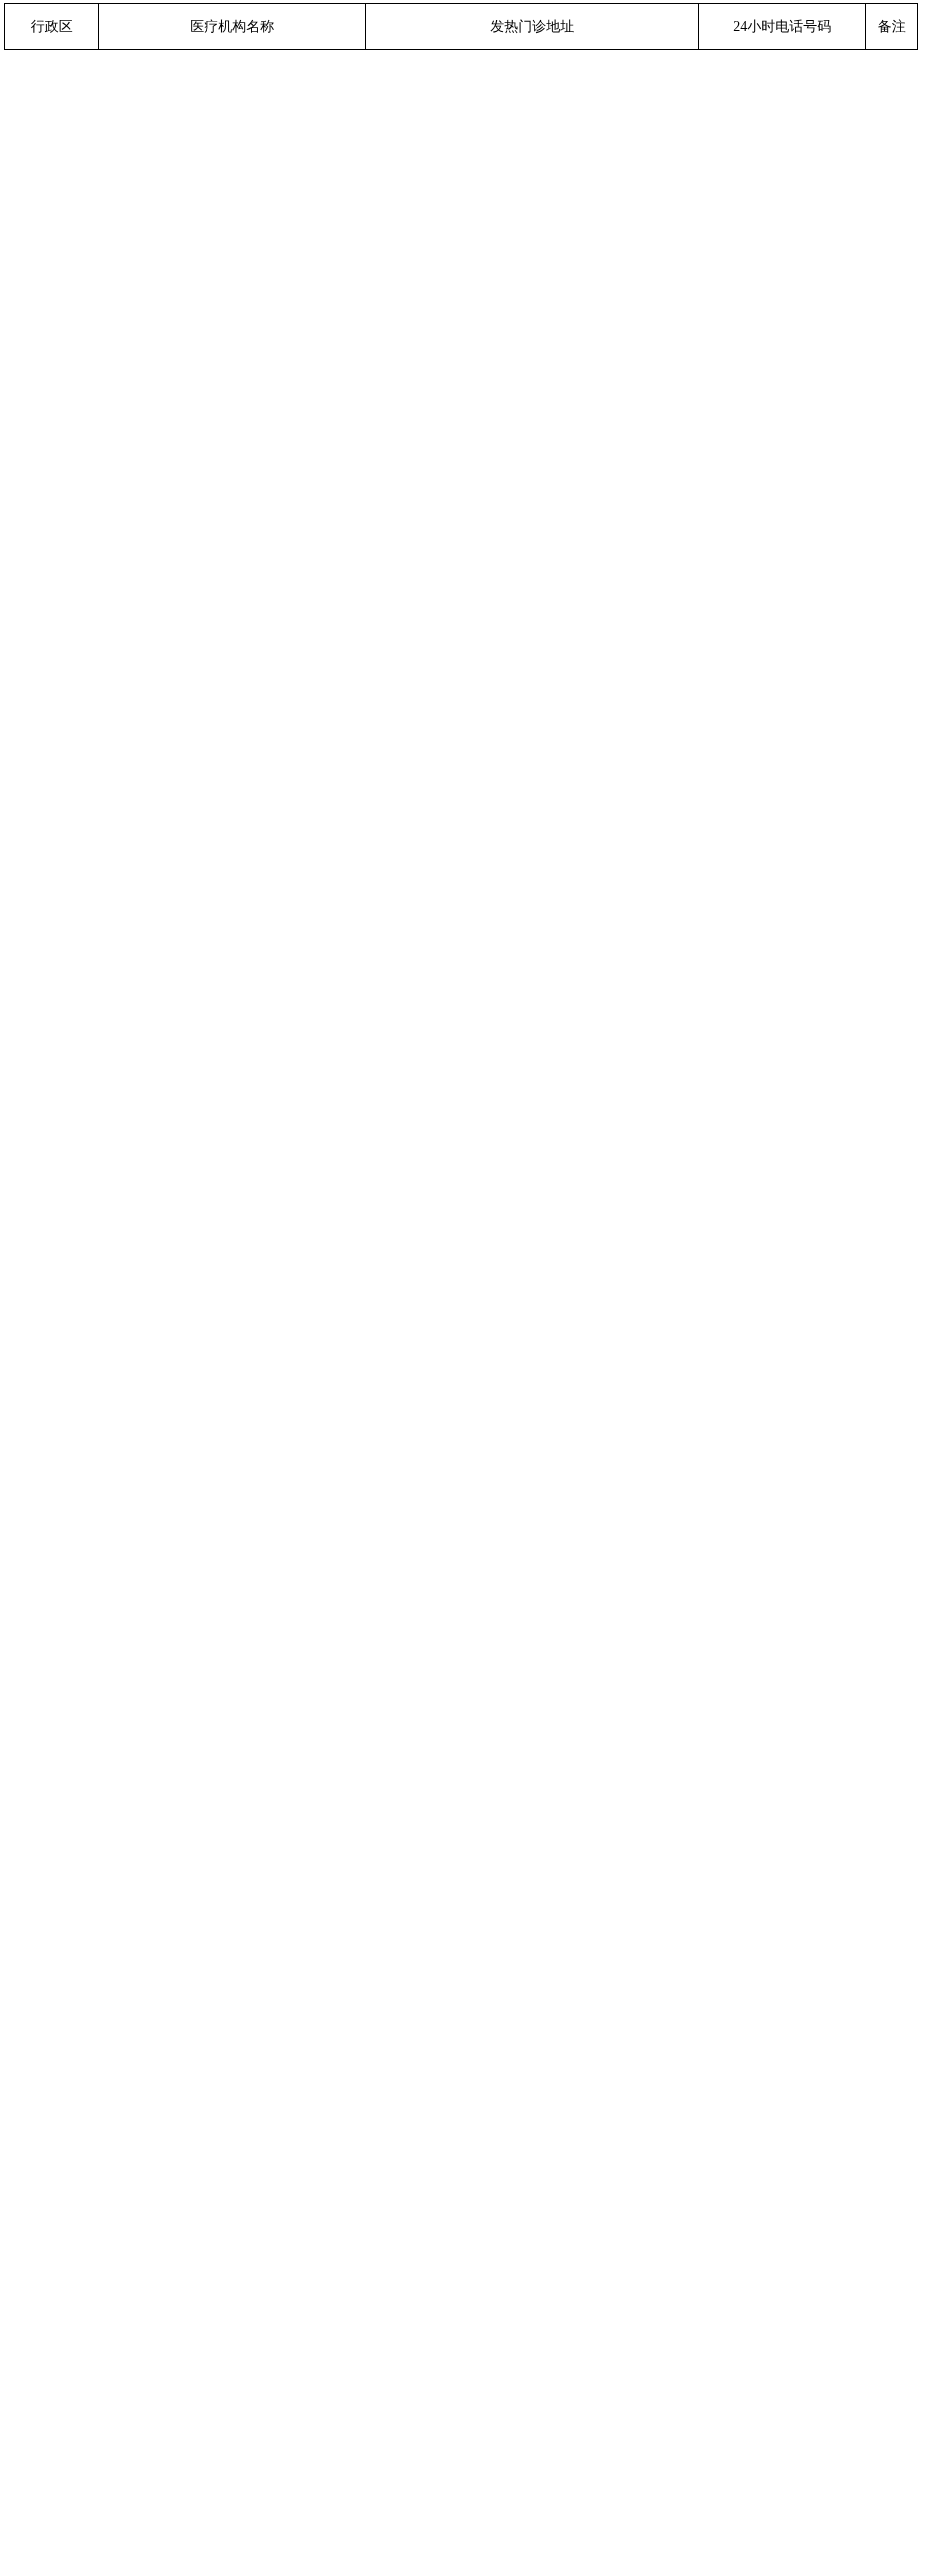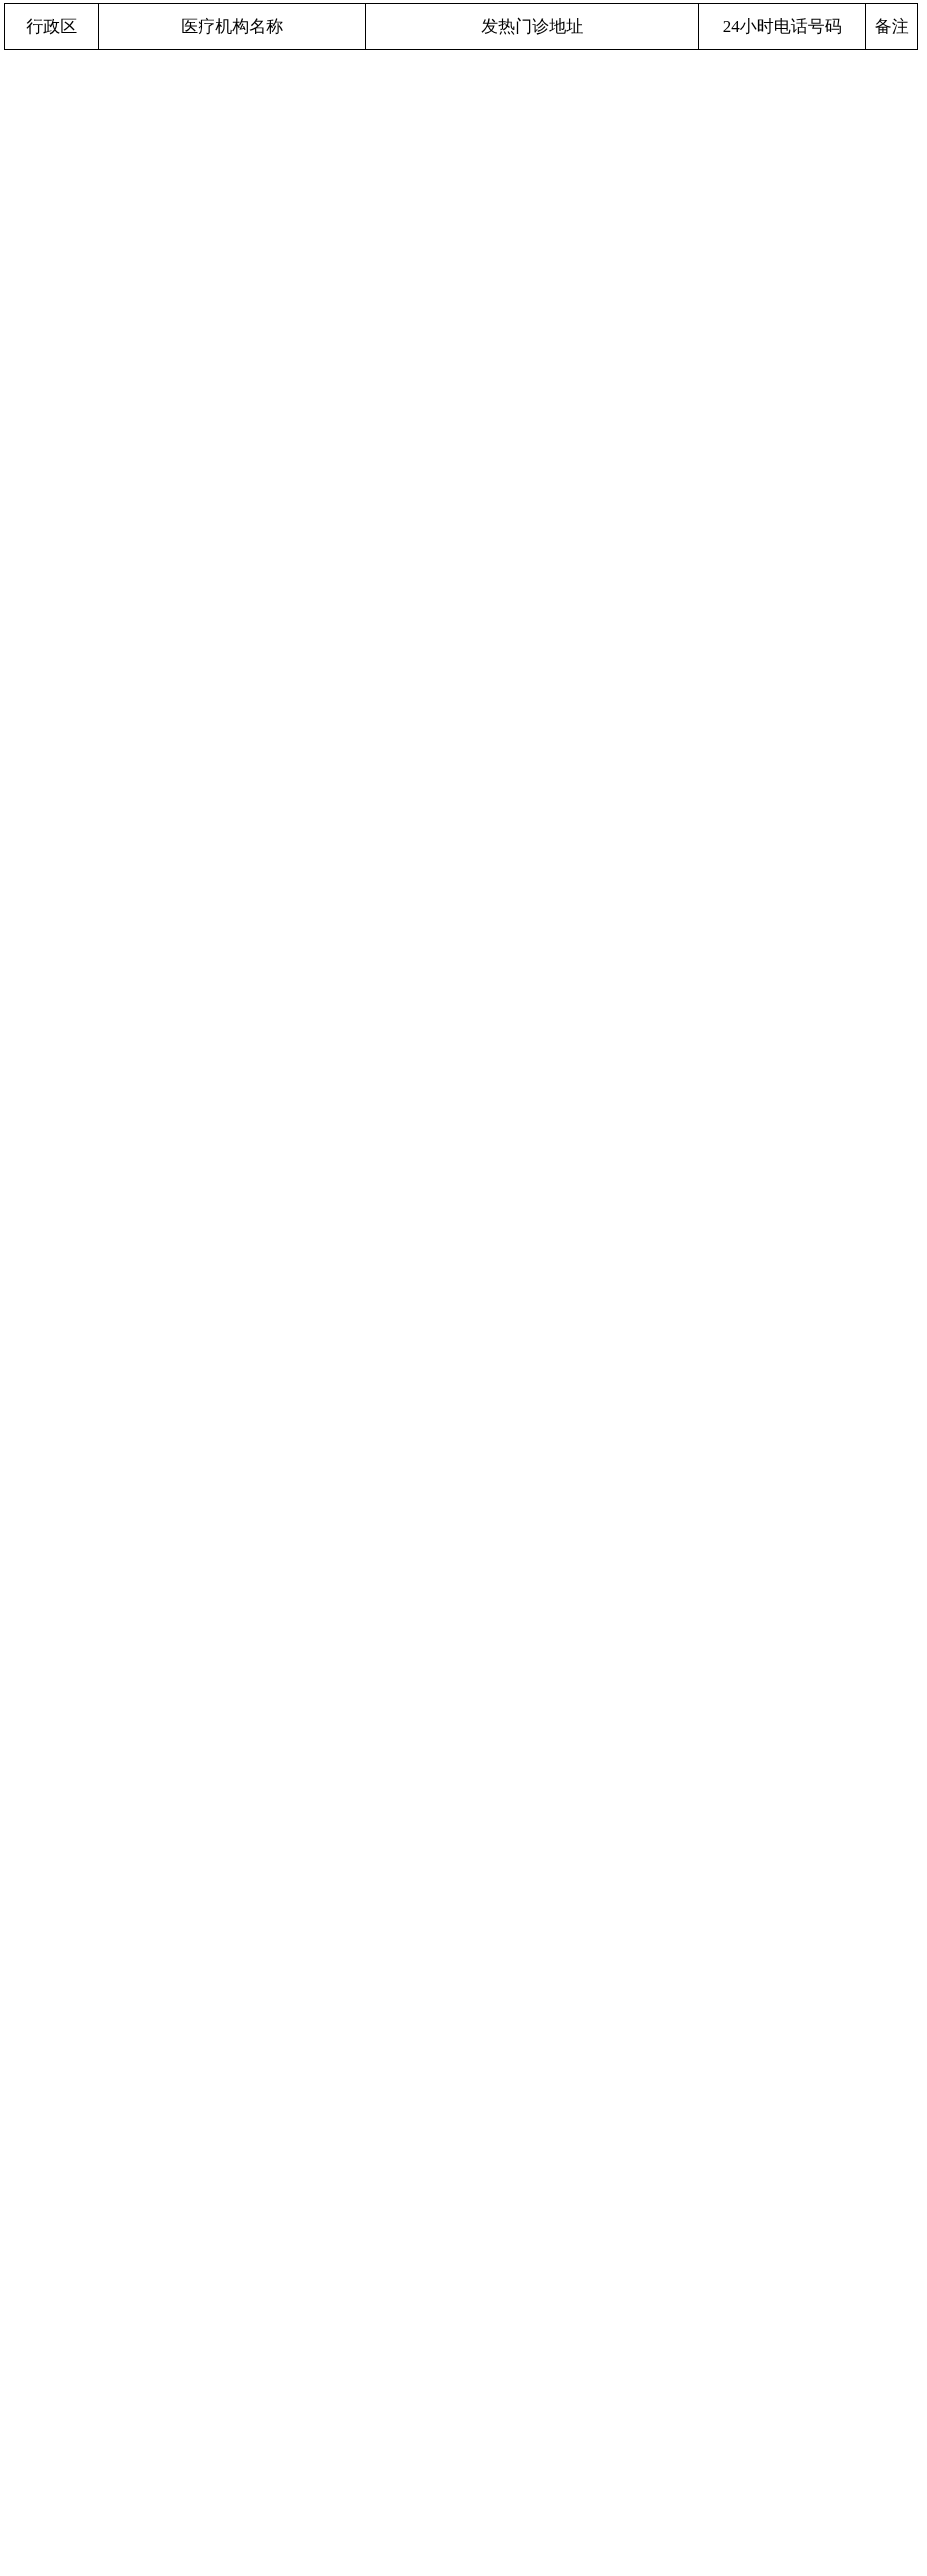--- a/index.html
+++ b/index.html
@@ -32,21 +32,21 @@
   td, th {
     border: 0.9px solid #000000;
     vertical-align: middle;
     padding: 1.7px 5.2px;
     line-height: 21.5px;
     overflow: hidden;
   }
   thead tr { height: 46px; }
   thead th {
     font-weight: normal;
-    font-size: 17px;
+    font-size: 14px;
     text-align: center;
     border-bottom: 1.7px solid #000000;
   }
 </style>
 </head>
 <body>
 
 <div class="page">
   <table class="clinics">
     <colgroup>

